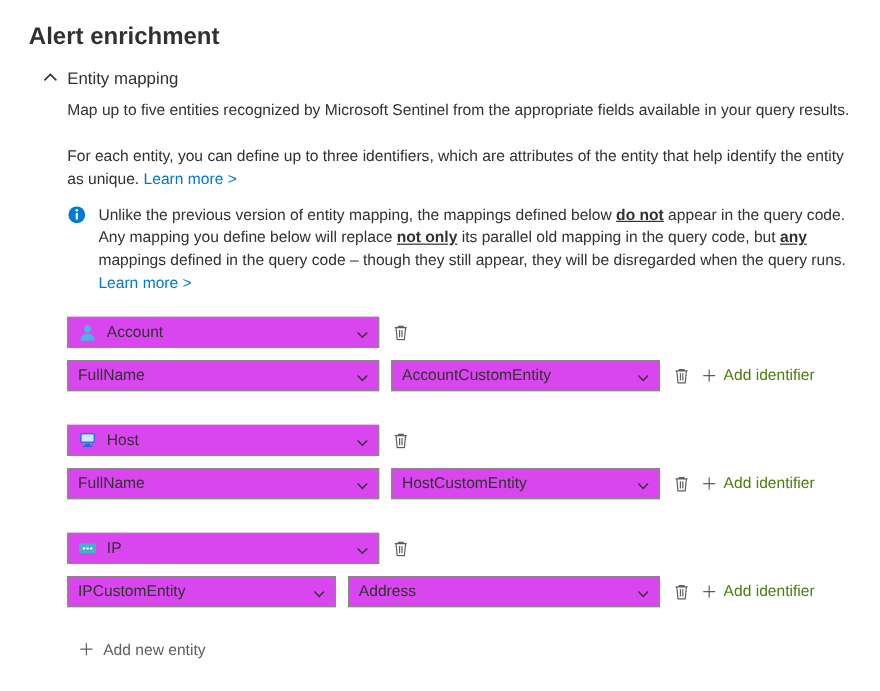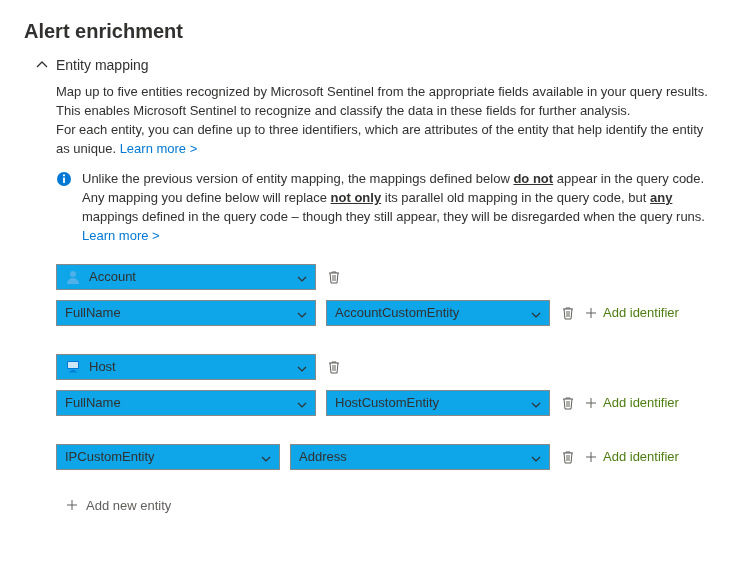--- a/index.html
+++ b/index.html
@@ -72,21 +72,21 @@
       gap: 10px;
       margin-bottom: 10px;
     }
     .select {
       border: 1px solid #8a8886;
       height: 26px;
       display: flex;
       align-items: center;
       justify-content: space-between;
       padding: 0 8px;
-      background: #0ea5e9;
+      background: #d946ef;
       cursor: pointer;
     }
     .select.wide { width: 260px; }
     .select.entity { width: 260px; }
     .select.val { width: 224px; }
     .select .content {
       display: flex;
       align-items: center;
       gap: 8px;
     }
@@ -145,21 +145,21 @@
   <span class="chevron">
     <svg viewBox="0 0 12 12" width="12" height="12">
         <path d="M1 8 L6 3 L11 8" stroke="#323130" stroke-width="1.3" fill="none"></path>
       </svg>
   </span>
   <span class="section-label">Entity mapping</span>
 </div>
 
 <p class="description">
   <span>Map up to five entities recognized by Microsoft Sentinel from the appropriate fields available in your query results.</span><br>
-  <span>This enables Microsoft Sentinel to recognize and classify the data in these fields for further analysis.</span><br>
+  <br>
   <span>For each entity, you can define up to three identifiers, which are attributes of the entity that help identify the entity as unique.</span>
   <a href="#">Learn more &gt;</a>
 </p>
 
 <div class="infobox">
   <span class="info-icon">
     <svg viewBox="0 0 16 16" width="16" height="16">
         <circle cx="8" cy="8" r="7" fill="#0078d4"></circle>
         <rect x="7.1" y="6.5" width="1.8" height="5.5" fill="#fff"></rect>
         <circle cx="8" cy="4.3" r="1.1" fill="#fff"></circle>
@@ -272,20 +272,43 @@
           </svg>
         </span>
       <span>Add identifier</span>
     </span>
   </div>
 </div>
 
 
 <div class="entity-block">
   <div class="row">
+    <div class="select entity">
+      <span class="content">
+        <span class="entity-icon">
+          <svg viewBox="0 0 16 16" width="16" height="16">
+              <rect x="1" y="4" width="14" height="8" rx="1" fill="#42b4c7"></rect>
+              <circle cx="5" cy="8" r="1" fill="#fff"></circle>
+              <circle cx="8" cy="8" r="1" fill="#fff"></circle>
+              <circle cx="11" cy="8" r="1" fill="#fff"></circle>
+            </svg>
+        </span>
+        <span>IP</span>
+      </span>
+      <span class="chev-down"><svg viewBox="0 0 10 10" width="10" height="10">
+            <path d="M1 3 L5 7 L9 3" stroke="#323130" stroke-width="1.2" fill="none"></path>
+          </svg></span>
+    </div>
+    <span class="trash">
+      <svg viewBox="0 0 14 14" width="14" height="14">
+          <path d="M2 3h10M5 3V2h4v1M3 3l1 10h6l1-10M6 5v6M8 5v6" stroke="#605e5c" stroke-width="1" fill="none"></path>
+        </svg>
+    </span>
+  </div>
+  <div class="row">
     <div class="select val">
       <span>IPCustomEntity</span>
       <span class="chev-down"><svg viewBox="0 0 10 10" width="10" height="10">
             <path d="M1 3 L5 7 L9 3" stroke="#323130" stroke-width="1.2" fill="none"></path>
           </svg></span>
     </div>
     <div class="select wide">
       <span>Address</span>
       <span class="chev-down"><svg viewBox="0 0 10 10" width="10" height="10">
             <path d="M1 3 L5 7 L9 3" stroke="#323130" stroke-width="1.2" fill="none"></path>

